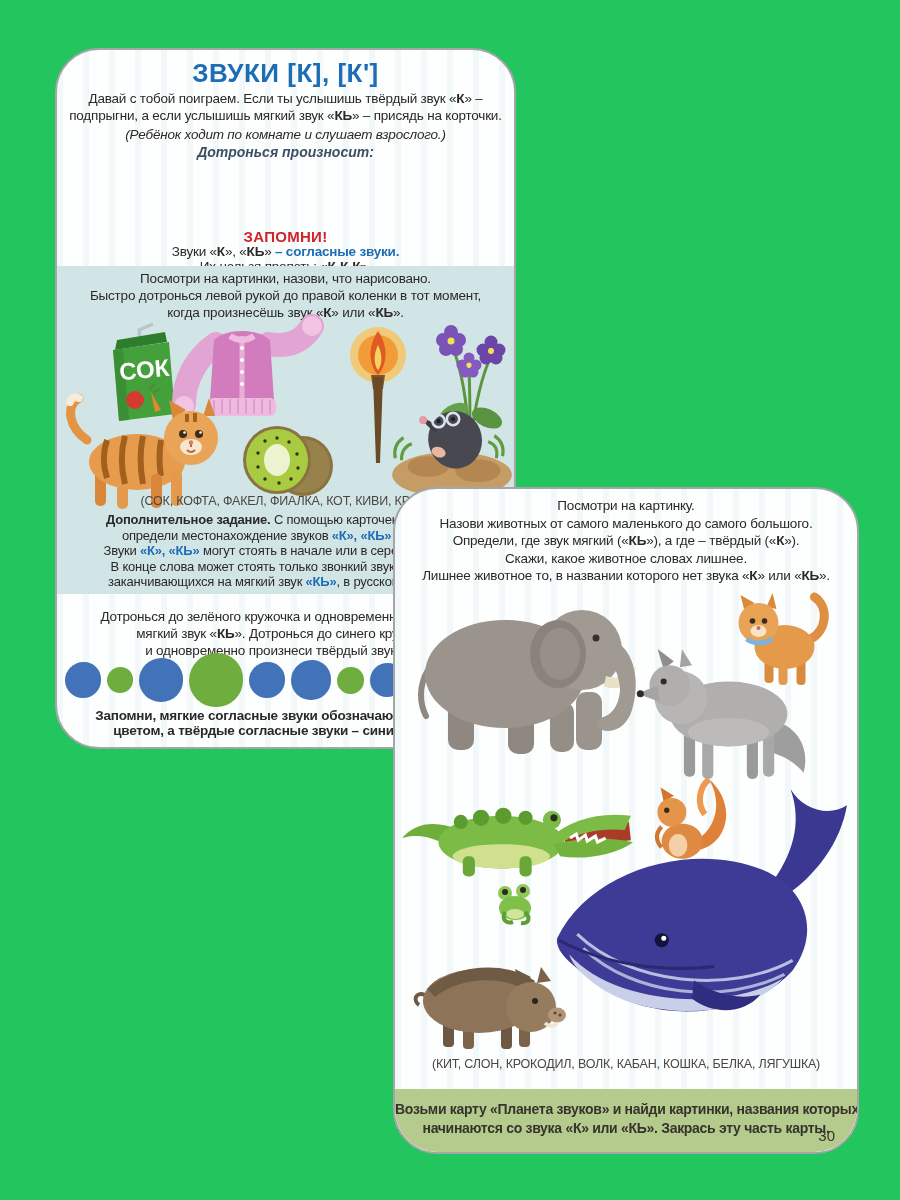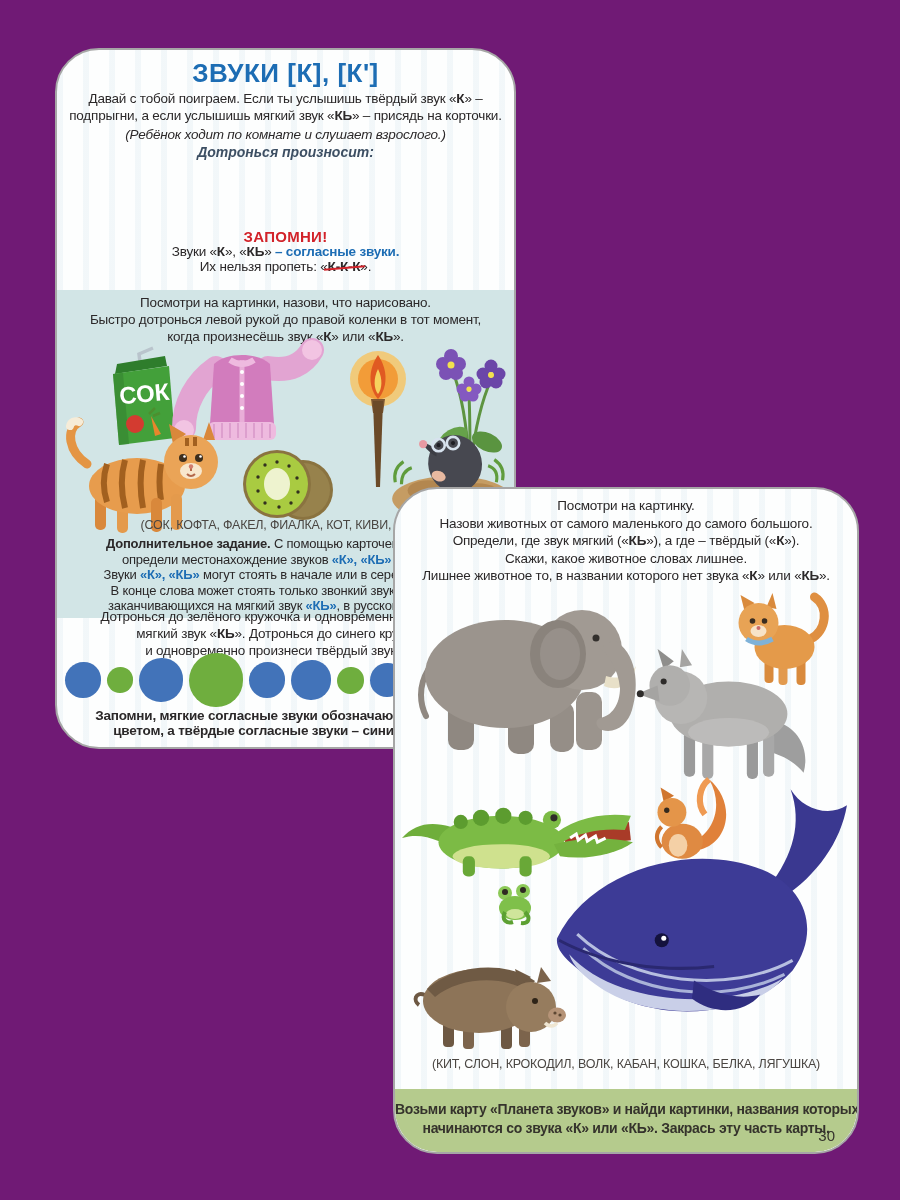--- a/index.html
+++ b/index.html
@@ -1,20 +1,20 @@
 <!DOCTYPE html>
 <html style="--blue: #1d6db4; --red: #d2232a; --slate: #3d4f63; --band: #d2e5e6; --green-footer: #b5cb8d; --cblue: #4273b9; --cgreen: #6fae3e; --ink: #2b2829;"><head>
 <meta charset="utf-8">
 <style>
   :root{
     --blue:#1d6db4; --red:#d2232a; --slate:#3d4f63; --band:#d2e5e6;
     --green-footer:#b5cb8d; --cblue:#4273b9; --cgreen:#6fae3e; --ink:#2b2829;
   }
   html,body{margin:0;padding:0;background:#ffffff;}
-  .page{position:relative;width:900px;height:1200px;background:#701a75;overflow:hidden;
+  .page{position:relative;width:900px;height:1200px;background:#22c55e;overflow:hidden;
         font-family:"Liberation Sans",sans-serif;color:var(--ink);}
   .card{position:absolute;background-color:#fdfefe;border:2px solid #a6a6a6;overflow:hidden;
         background-image:repeating-linear-gradient(90deg, rgba(186,212,226,0.16) 0px, rgba(186,212,226,0.16) 6px, rgba(255,255,255,0) 6px, rgba(255,255,255,0) 26px);}
   .back-card{left:55px;top:48px;width:457px;height:697px;border-radius:44px;z-index:1;}
   .front-card{left:393px;top:487px;width:462px;height:663px;border-radius:44px;z-index:2;}
   .abs{position:absolute;left:0;right:0;}
   .center{text-align:center;}
   .line{white-space:nowrap;line-height:1.26;letter-spacing:-0.2px;}
   .t135{font-size:13.5px;}
   .t13{font-size:13px;}
@@ -24,21 +24,21 @@
   b{font-weight:bold;}
   .bc-title{font-size:26px;font-weight:bold;color:var(--blue);letter-spacing:0.5px;}
   .bc-adult{font-size:14px;font-style:italic;font-weight:bold;color:var(--slate);}
   .sound-list{display:inline-block;text-align:left;}
   .sound-line{font-size:16.5px;font-weight:bold;color:var(--slate);line-height:16.5px;letter-spacing:0.2px;white-space:nowrap;}
   .sound-line.indent{padding-left:17px;}
   .rem-h{font-size:15px;font-weight:bold;color:var(--red);letter-spacing:0.3px;}
   .rem .line{line-height:15px;}
   .strike-red{position:relative;font-weight:bold;margin-top:44px;}
   .strike-red::after{content:"";position:absolute;left:-4px;right:-4px;top:54%;height:2.2px;background:var(--red);transform:rotate(-5deg);}
-  .blue-band{position:absolute;left:0;right:0;top:240px;height:328px;background:var(--band);}
+  .blue-band{position:absolute;left:0;right:0;top:216px;height:328px;background:var(--band);}
   .pic{position:absolute;}
   .pic svg{display:block;width:100%;height:100%;}
   .extra .line{line-height:15.5px;}
   .touch .line{line-height:17px;}
   .circles-row{position:absolute;left:0;right:0;top:606px;height:48px;display:flex;align-items:center;gap:6px;padding-left:8px;}
   .circle{flex:0 0 auto;border-radius:52% 48% 50% 50%;}
   .circle.blue{background:var(--cblue);}
   .circle.green{background:var(--cgreen);}
   .note .line{line-height:15px;font-weight:bold;}
   .fc-task .line{line-height:17.5px;}

